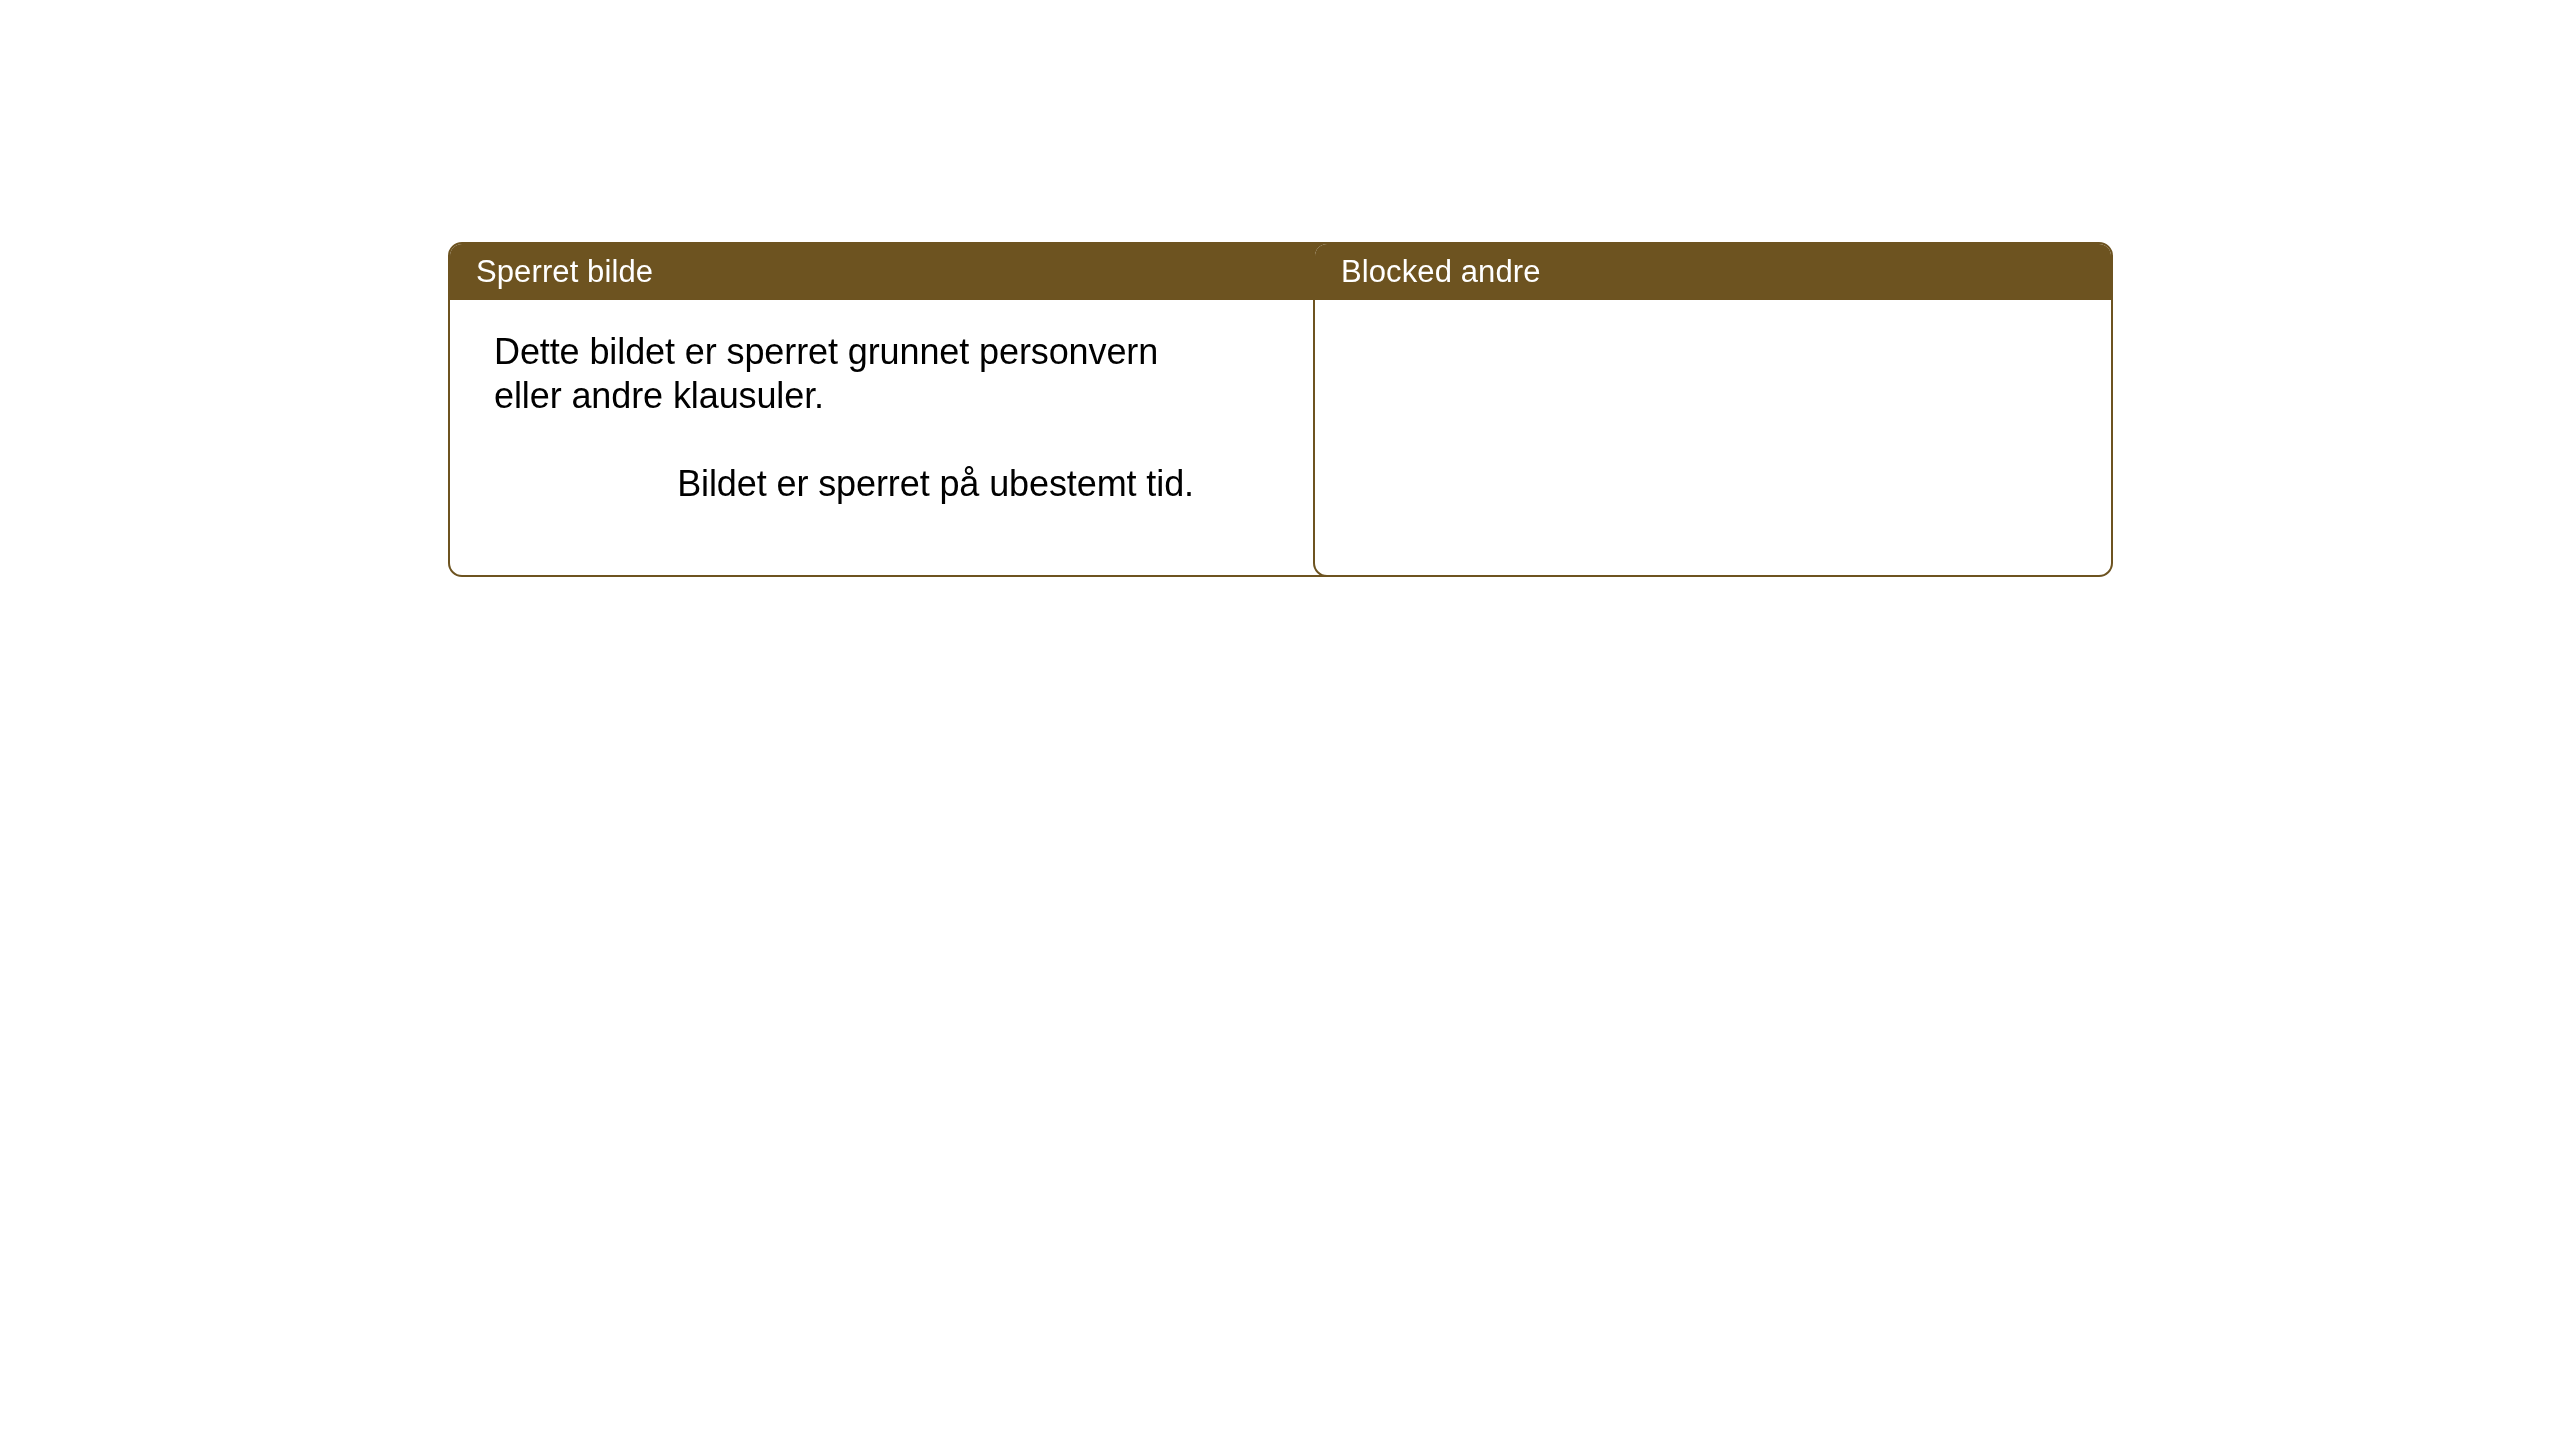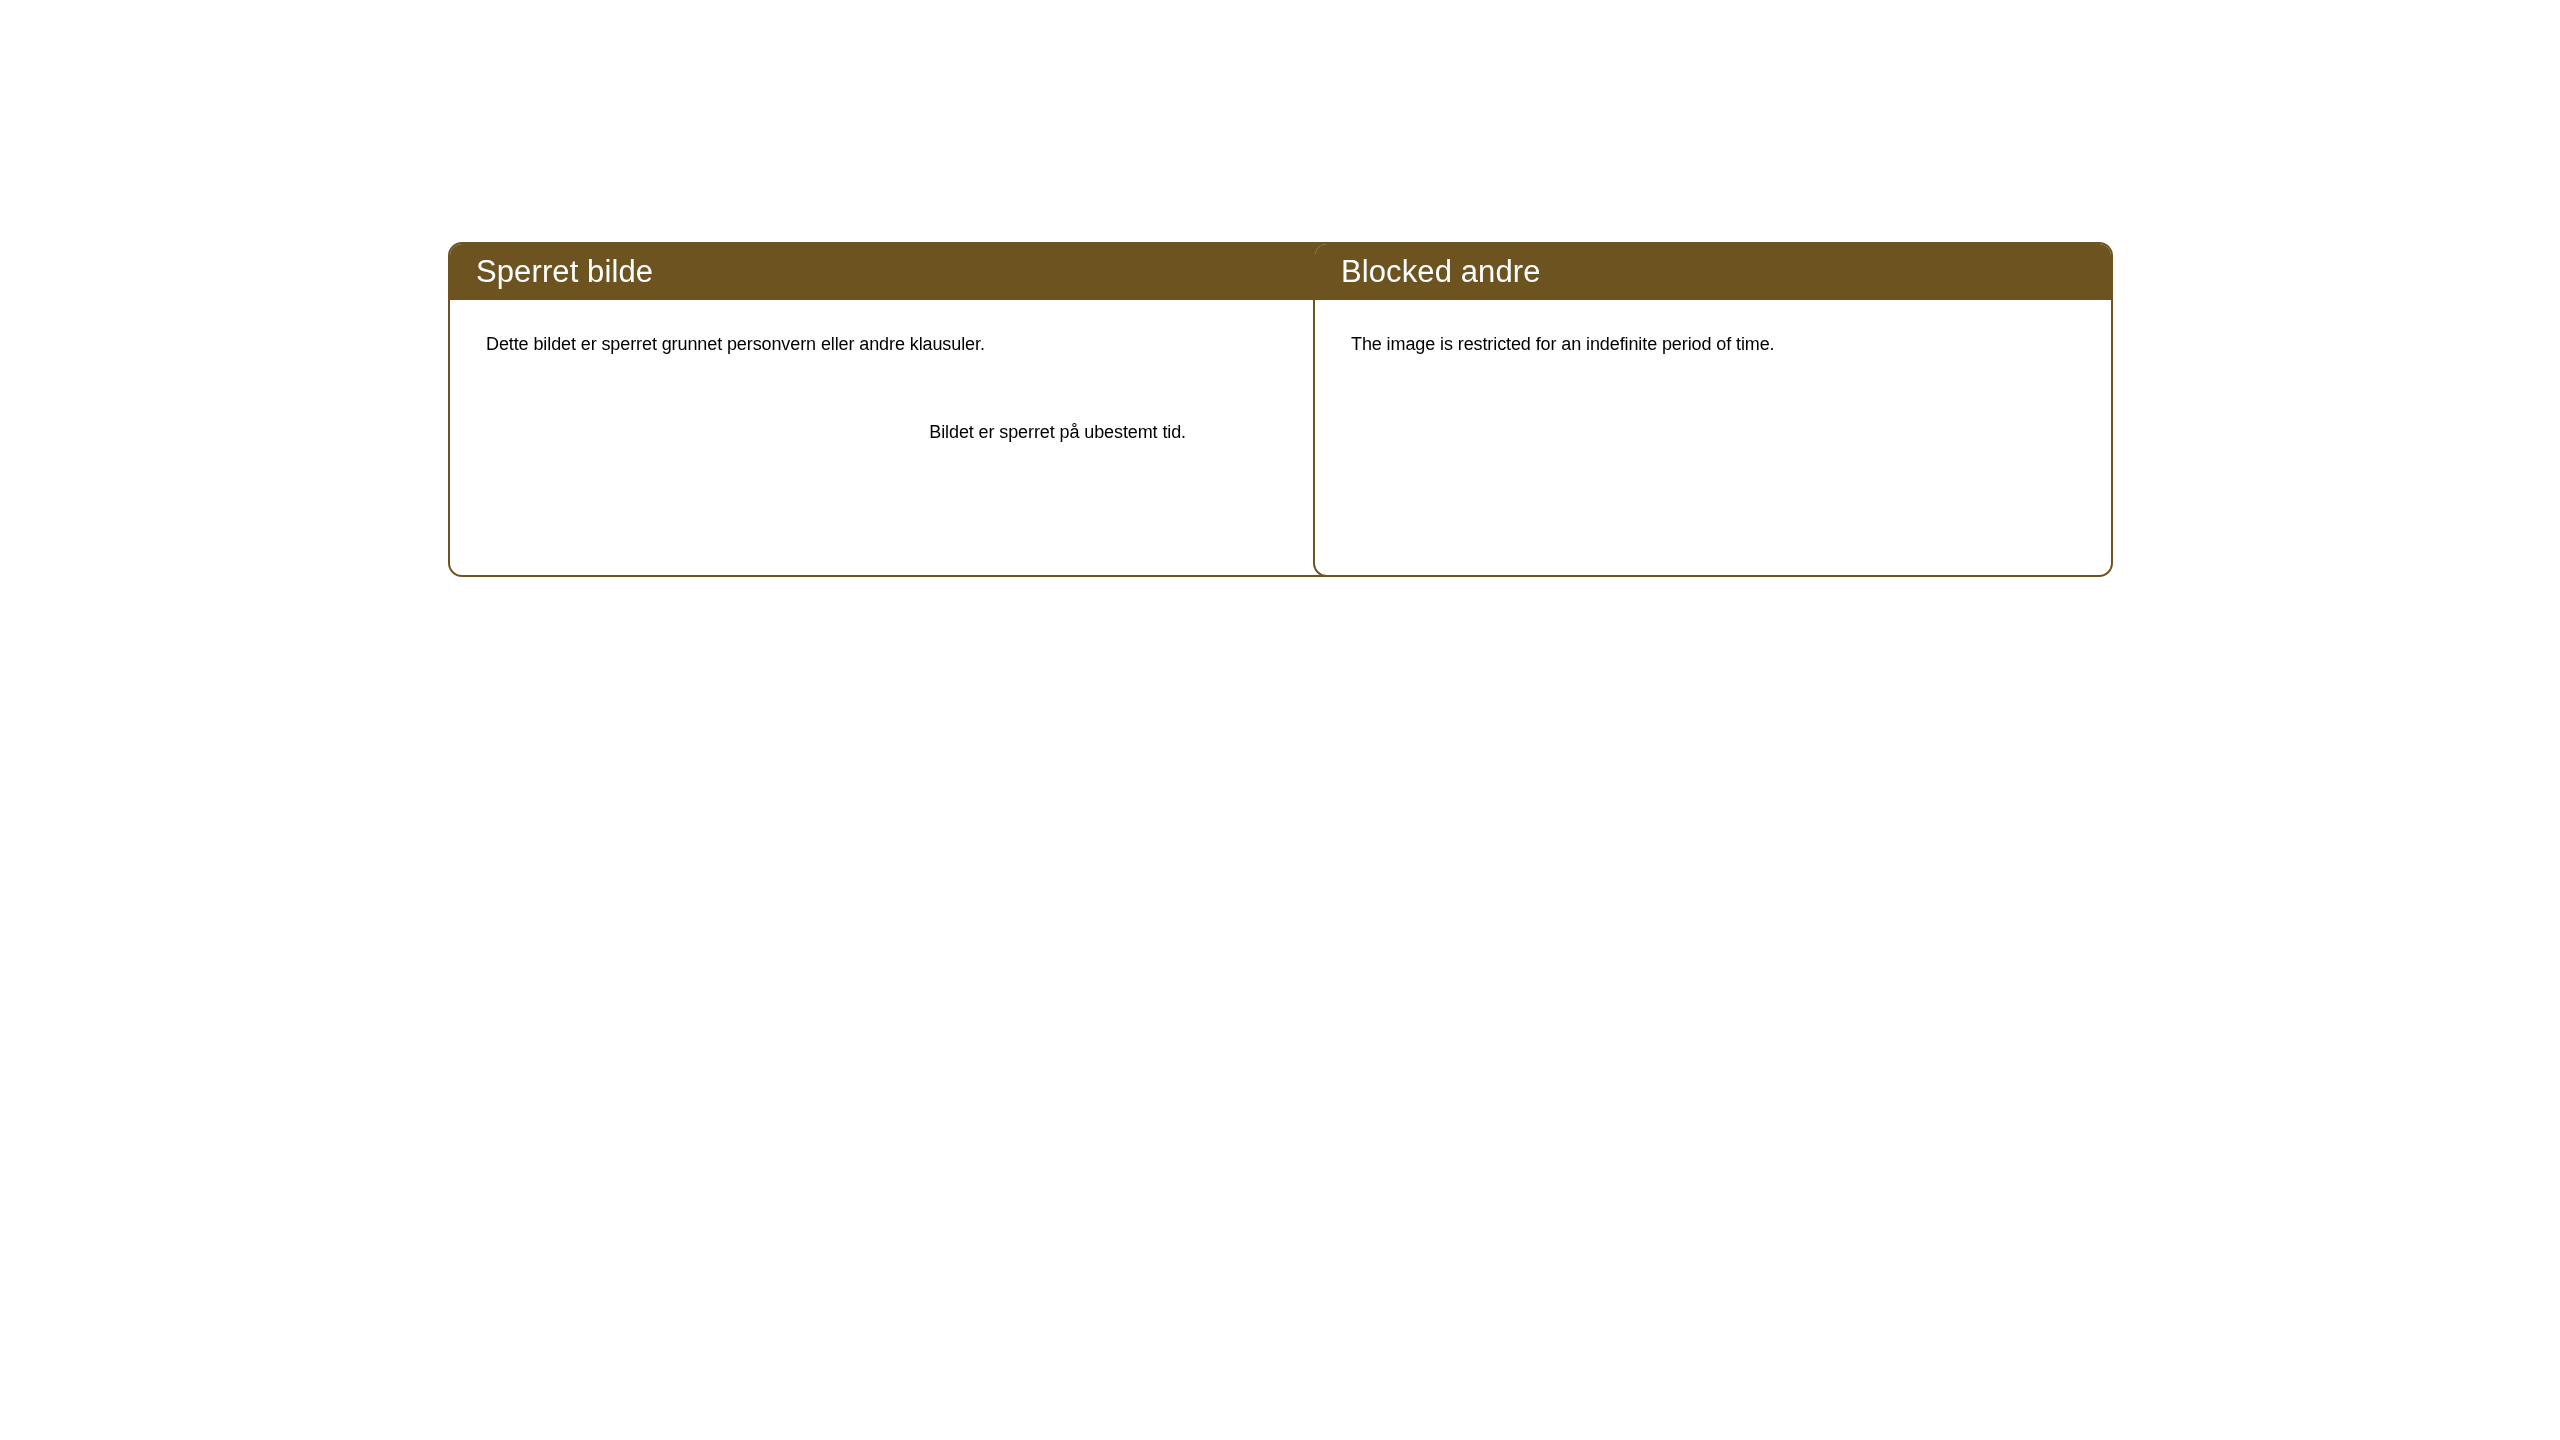--- a/index.html
+++ b/index.html
@@ -65,23 +65,23 @@
     line-height: 1;
     letter-spacing: 0.1px;
     white-space: nowrap;
   }
 
   .panel-body {
     padding: 14px 26px 0 28px;
   }
 
   .panel-body p {
-    margin: 8px;
+    margin: 16px;
     color: #000000;
-    font-size: 18px;
+    font-size: 36px;
     font-weight: 400;
     line-height: 44px;
     letter-spacing: -0.1px;
   }
 
   .panel-body p + p {
     margin-top: 44px;
     text-align: right;
   }
 
@@ -106,17 +106,16 @@
       <p>Dette bildet er sperret grunnet personvern eller andre klausuler.</p>
       <p>Bildet er sperret på ubestemt tid.</p>
     </div>
   </section>
 
   <section class="notice-panel panel-en">
     <div class="panel-header">
       <h2 class="panel-title">Blocked andre</h2>
     </div>
     <div class="panel-body">
-      <p>The image is restricted for an indefinite period of time.</p>
     </div>
   </section>
 
 </div>
 
 </body></html>

